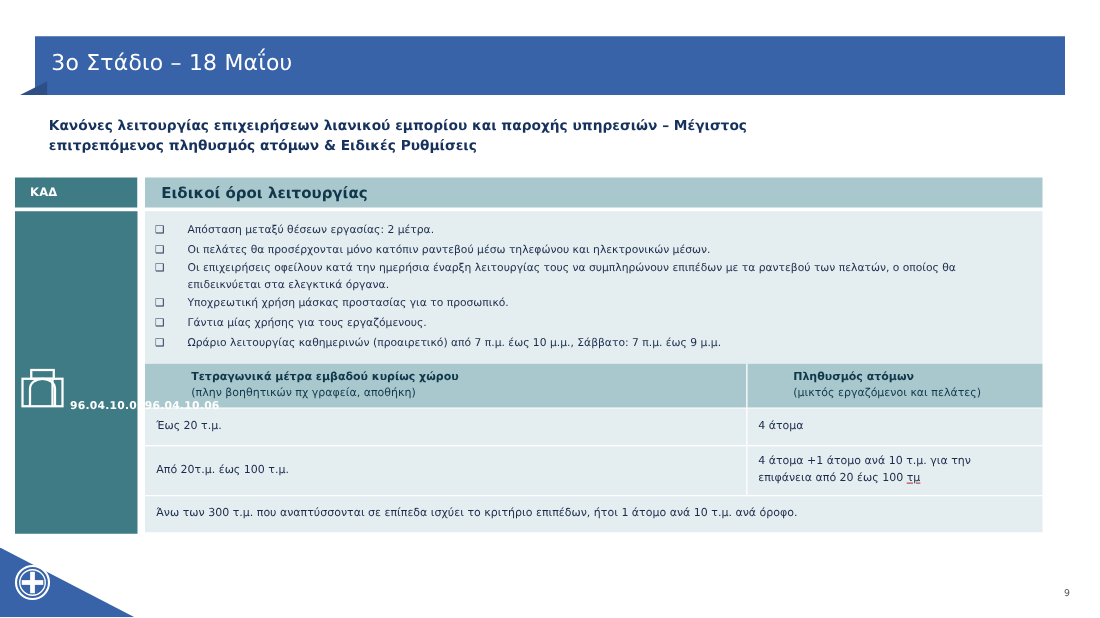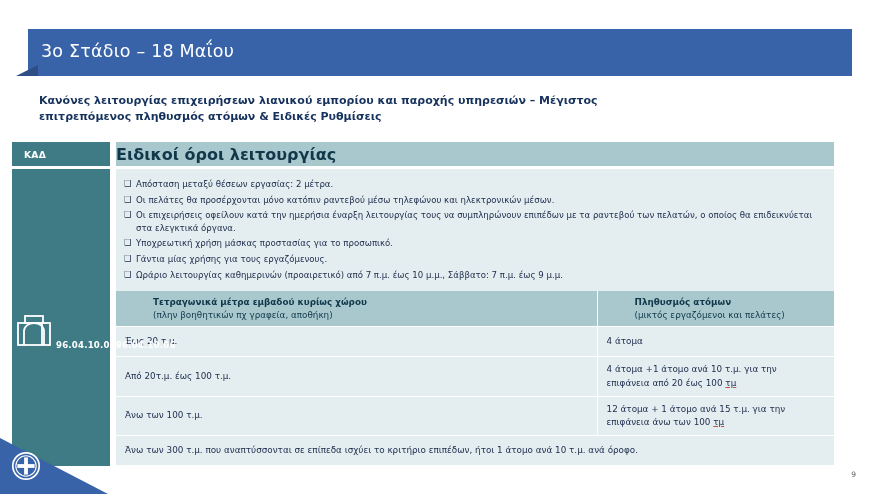--- a/index.html
+++ b/index.html
@@ -90,24 +90,25 @@
     padding-left: 12px;
     box-sizing: border-box;
     letter-spacing: 0.2px;
   }
   #hdr-gap { width: 6px; background: #ffffff; }
   #hdr-terms {
     flex: 1;
     min-height: 24px;
     background: #a8c8ce;
     color: #10384a;
-    font-size: 16px;
+    font-size: 12px;
     font-weight: bold;
     display: flex;
     align-items: center;
+    padding-left: 13px;
     box-sizing: border-box;
   }
 
   
   #body-row { margin-top: 3px; }
 
   #kad-cell {
     width: 98px;
     background: #3e7b84;
     color: #ffffff;
@@ -151,21 +152,21 @@
     margin-bottom: 3.5px;
   }
   .bullet:last-child { margin-bottom: 0; }
   .bullet-mark {
     flex: 0 0 auto;
     width: 12px;
     font-size: 8.4px;
     color: #1b2b4b;
     line-height: 1.42;
   }
-  .bullet-text { flex: 1 1 auto; }
+  .bullet-text { flex: 1 1 auto; margin-left: 14px; }
 
   
   #subtable { width: 100%; border-collapse: collapse; table-layout: fixed; }
   #subtable col.c1 { width: 67%; }
   #subtable col.c2 { width: 33%; }
 
   #subtable th, #subtable td {
     text-align: left;
     vertical-align: middle;
     font-weight: normal;
@@ -330,27 +331,20 @@
                 <span>4 άτομα</span>
               </td>
             </tr>
             <tr>
               <td>Από 20τ.μ. έως 100 τ.μ.</td>
               <td>
                 <span>4 άτομα +1 άτομο ανά 10 τ.μ. για την</span><br>
                 <span>επιφάνεια από 20 έως 100 </span><span class="uline">τμ</span>
               </td>
             </tr>
-            <tr>
-              <td>Άνω των 100 τ.μ.</td>
-              <td>
-                <span>12 άτομα + 1 άτομο ανά 15 τ.μ. για την</span><br>
-                <span>επιφάνεια άνω των 100 </span><span class="uline">τμ</span>
-              </td>
-            </tr>
             <tr class="note-row">
               <td colspan="2">Άνω των 300 τ.μ. που αναπτύσσονται σε επίπεδα ισχύει το κριτήριο επιπέδων, ήτοι 1 άτομο ανά 10 τ.μ. ανά όροφο.</td>
             </tr>
           </tbody>
         </table>
 
       </div>
     </div>
   </div>
 

